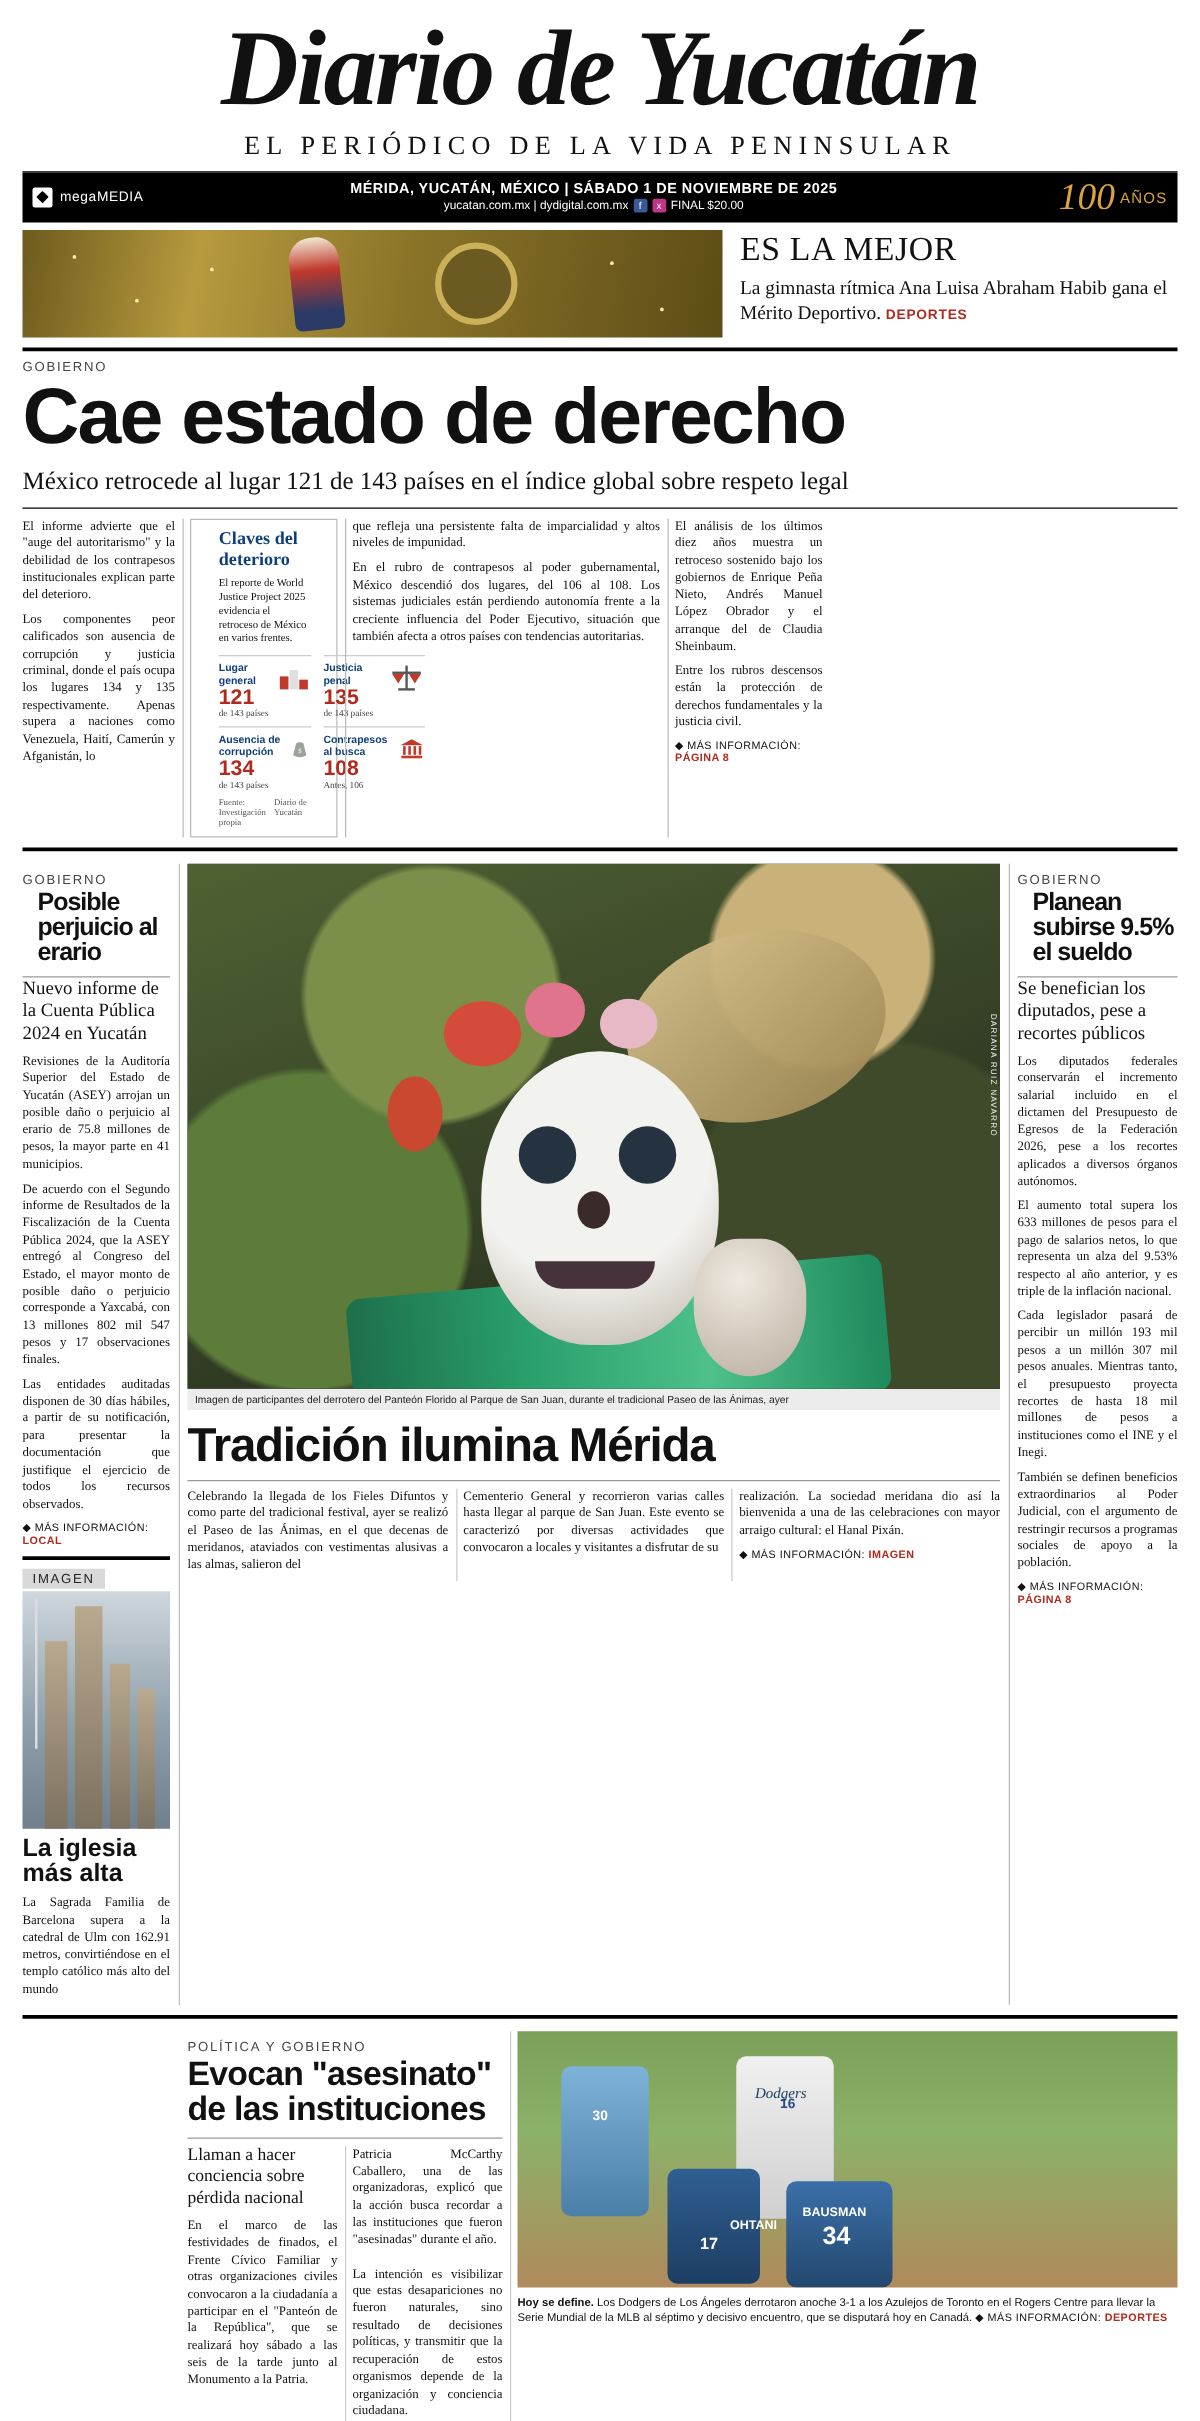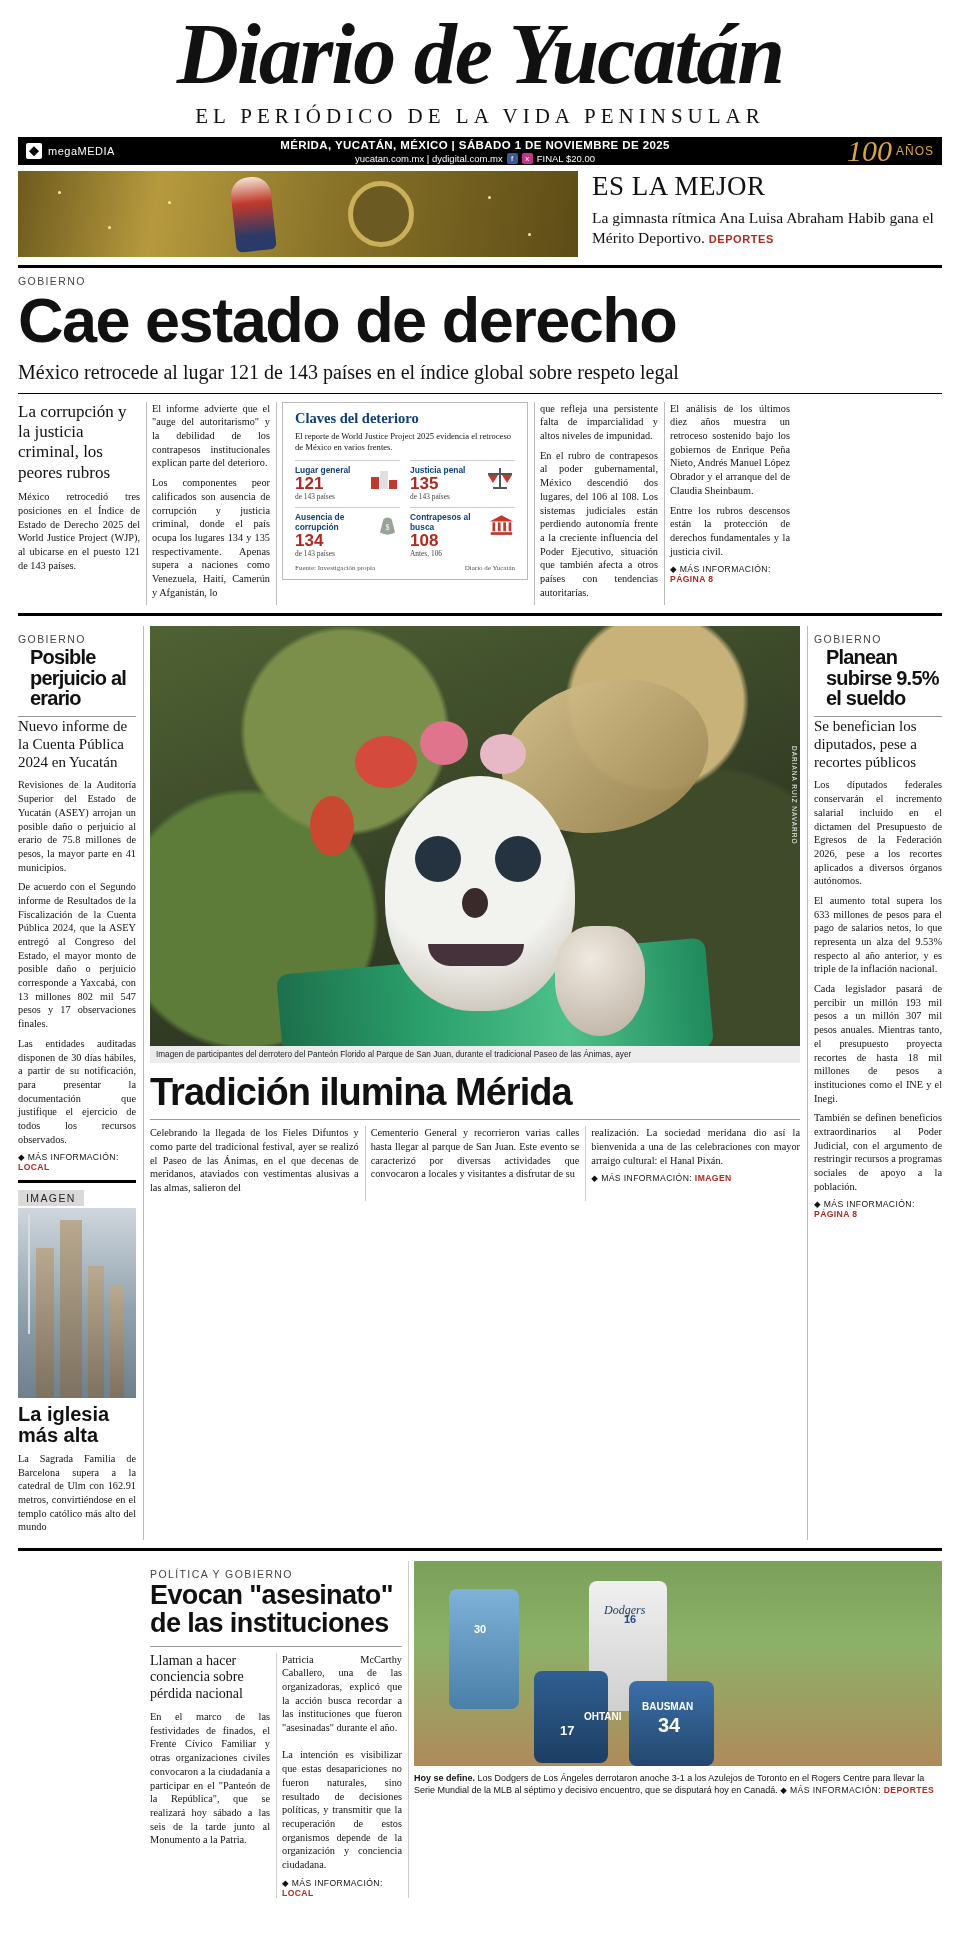--- a/index.html
+++ b/index.html
@@ -26,21 +26,21 @@
     font-family: "Liberation Serif", serif;
     font-size: 21px;
     letter-spacing: 5px;
     margin-top: 8px;
     margin-bottom: 8px;
   }
 
   
   .infobar {
     display: flex; align-items: center; justify-content: space-between;
-    background: #000; color: #fff; height: 27px; padding: 0 8px;
+    background: #000; color: #fff; height: 40px; padding: 0 8px;
   }
   .infobar-left { display: flex; align-items: center; gap: 6px; width: 160px; }
   .mega-logo { display: flex; align-items: center; gap: 4px; font-family: "Liberation Sans", sans-serif; font-size: 11px; letter-spacing: 0.5px;}
   .mega-mark { width: 16px; height: 16px; background: #fff; border-radius: 2px; display:inline-block; position: relative;}
   .mega-mark::after{content:""; position:absolute; left:3px; top:3px; width:10px; height:10px; background:#000; clip-path: polygon(50% 0,100% 50%,50% 100%,0 50%);}
   .infobar-center { text-align: center; font-family: "Liberation Sans", sans-serif; flex: 1; }
   .infobar-center .l1 { font-size: 11.5px; font-weight: 700; letter-spacing: 0.4px;}
   .infobar-center .l2 { font-size: 9.5px; margin-top: 2px; display:flex; gap:4px; align-items:center; justify-content:center;}
   .sq { display:inline-block; width:11px; height:11px; background:#3b5998; border-radius:2px; color:#fff; font-size:8px; line-height:11px; text-align:center;}
   .sq.x { background:#c13584; }
@@ -87,21 +87,21 @@
 
   .lead-cols { display: grid; grid-template-columns: 122px 118px 246px 118px 120px; gap: 12px; padding-top: 8px; }
   .lead-cols > div { position: relative; }
   .lead-cols > div + div::before{content:"";position:absolute;left:-6px;top:0;bottom:0;border-left:1px solid #bbb;}
   .subdeck { font-size: 17px; line-height: 1.2; margin: 0 0 7px 0;}
   p.body { font-size: 10.3px; line-height: 1.33; margin: 0 0 6px 0; text-align: justify; }
   .more { font-family:"Liberation Sans",sans-serif; font-size: 8.6px; letter-spacing:0.4px; margin-top:4px;}
   .more b { color:#b02a1e; }
 
   
-  .info-box { border:1px solid #bbb; padding:7px 12px; background:#fff; }
+  .info-box { border:1px solid #bbb; padding:7px 22px; background:#fff; }
   .info-box h4 { margin:0 0 4px 0; font-size: 14.5px; color:#0f3f7a; font-weight:700;}
   .info-box .sub { font-size: 8.6px; line-height:1.3; margin:0 0 7px 0; }
   .ig-grid { display:grid; grid-template-columns:1fr 1fr; gap:6px 10px;}
   .ig-cell { border-top:1px solid #ccc; padding-top:4px; display:flex; justify-content:space-between; align-items:flex-start;}
   .ig-cell .lbl { font-family:"Liberation Sans",sans-serif; font-size:8.4px; font-weight:700; color:#0f3f7a;}
   .ig-cell .num { font-family:"Liberation Sans",sans-serif; font-size:17px; font-weight:700; color:#b02a1e; line-height:1;}
   .ig-cell .of { font-size:7.4px; color:#444;}
   .ig-ico { width:30px;height:26px; }
   .ig-src { font-size:7px; color:#555; margin-top:6px; display:flex; justify-content:space-between;}
 
@@ -211,24 +211,20 @@
 
   <div class="rule-thick"></div>
 
   <div class="seclabel">GOBIERNO</div>
   <h1 class="lead-head">Cae estado de derecho</h1>
   <div class="lead-deck">México retrocede al lugar 121 de 143 países en el índice global sobre respeto legal</div>
   <div class="rule-thin"></div>
 
   <div class="lead-cols">
     <div>
-      <div class="subdeck">La corrupción y la justicia criminal, los peores rubros</div>
-      <p class="body">México retrocedió tres posiciones en el Índice de Estado de Derecho 2025 del World Justice Project (WJP), al ubicarse en el puesto 121 de 143 países.</p>
-    </div>
-    <div>
       <p class="body">El informe advierte que el "auge del autoritarismo" y la debilidad de los contrapesos institucionales explican parte del deterioro.</p>
       <p class="body">Los componentes peor calificados son ausencia de corrupción y justicia criminal, donde el país ocupa los lugares 134 y 135 respectivamente. Apenas supera a naciones como Venezuela, Haití, Camerún y Afganistán, lo</p>
     </div>
 
     <div>
       <div class="info-box">
         <h4>Claves del deterioro</h4>
         <p class="sub">El reporte de World Justice Project 2025 evidencia el retroceso de México en varios frentes.</p>
         <div class="ig-grid">
           <div class="ig-cell">

